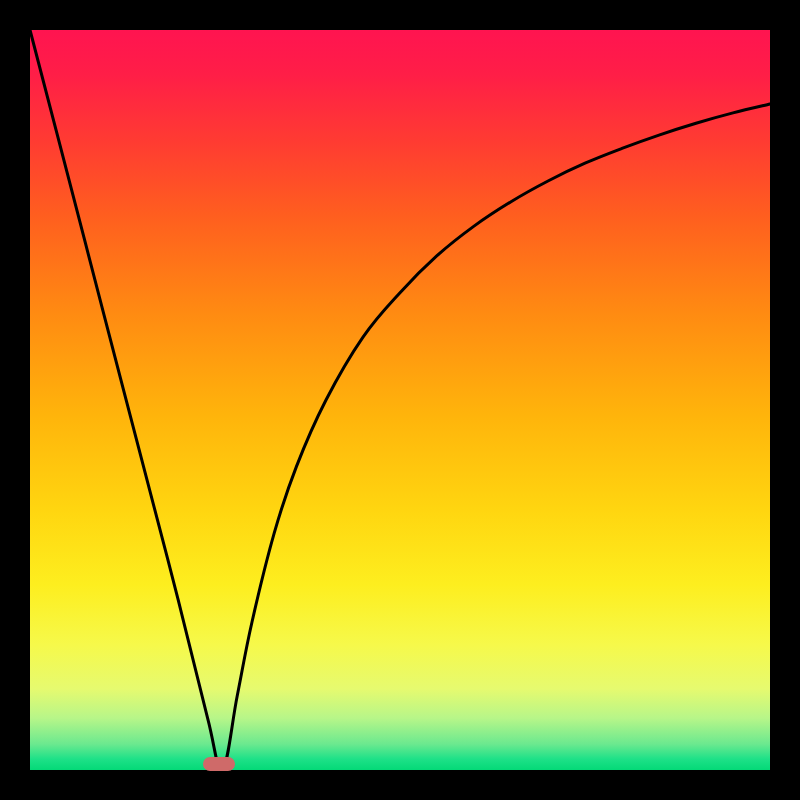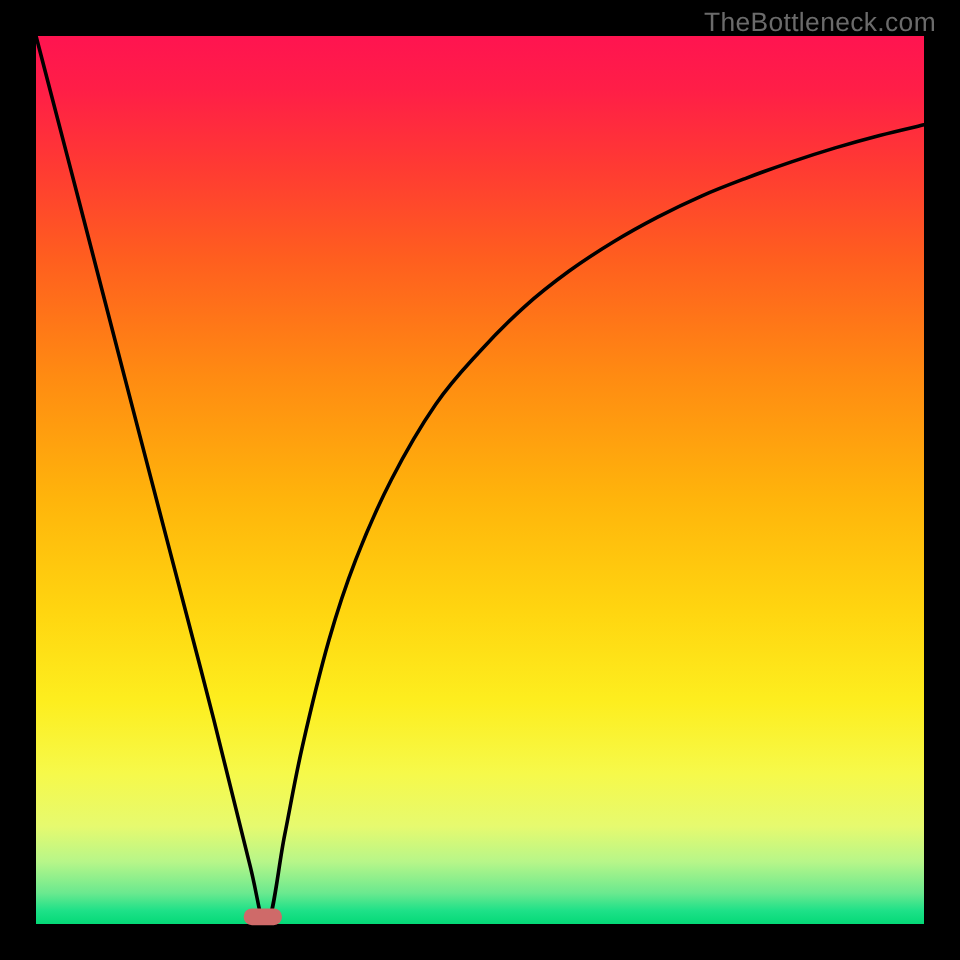--- a/index.html
+++ b/index.html
@@ -65,21 +65,20 @@
     border-radius: 7px;
     background: #cf6a69;
     transform: translate(-50%, -50%);
   }
 </style>
 </head>
 <body>
 
 <div class="frame">
 
-  <div class="watermark">TheBottleneck.com</div>
 
   <div class="plot-area">
     <svg class="curve" viewBox="0 0 740 740" preserveAspectRatio="none">
       <path id="curve-path" fill="none" stroke="#000" stroke-width="3" stroke-linejoin="round" stroke-linecap="round" d="M 0.00 0.00 C 6.66 25.57, 23.68 90.80, 37.00 142.08 C 50.32 193.36, 60.68 233.62, 74.00 284.90 C 87.32 336.18, 97.68 375.83, 111.00 426.98 C 124.32 478.13, 136.01 522.04, 148.00 569.06 C 159.99 616.08, 169.61 657.43, 177.60 688.20 C 185.59 718.97, 187.07 744.00, 192.40 740.00 C 197.73 736.00, 201.87 692.64, 207.20 666.00 C 212.53 639.36, 215.34 621.30, 222.00 592.00 C 228.66 562.70, 236.21 531.17, 244.20 503.20 C 252.19 475.23, 257.08 460.58, 266.40 436.60 C 275.72 412.62, 284.01 393.31, 296.00 370.00 C 307.99 346.69, 319.68 326.41, 333.00 307.10 C 346.32 287.79, 356.68 277.35, 370.00 262.70 C 383.32 248.05, 393.68 237.69, 407.00 225.70 C 420.32 213.71, 430.68 205.82, 444.00 196.10 C 457.32 186.38, 467.68 179.81, 481.00 171.68 C 494.32 163.55, 504.68 157.89, 518.00 150.96 C 531.32 144.03, 541.68 139.06, 555.00 133.20 C 568.32 127.34, 578.68 123.46, 592.00 118.40 C 605.32 113.34, 615.68 109.61, 629.00 105.08 C 642.32 100.55, 652.68 97.24, 666.00 93.24 C 679.32 89.24, 689.68 86.34, 703.00 82.88 C 716.32 79.42, 733.34 75.60, 740.00 74.00"></path>
     </svg>
     <div class="marker" id="marker" style="left: 188.7px; top: 734.08px;"></div>
   </div>
 
 </div>
 

